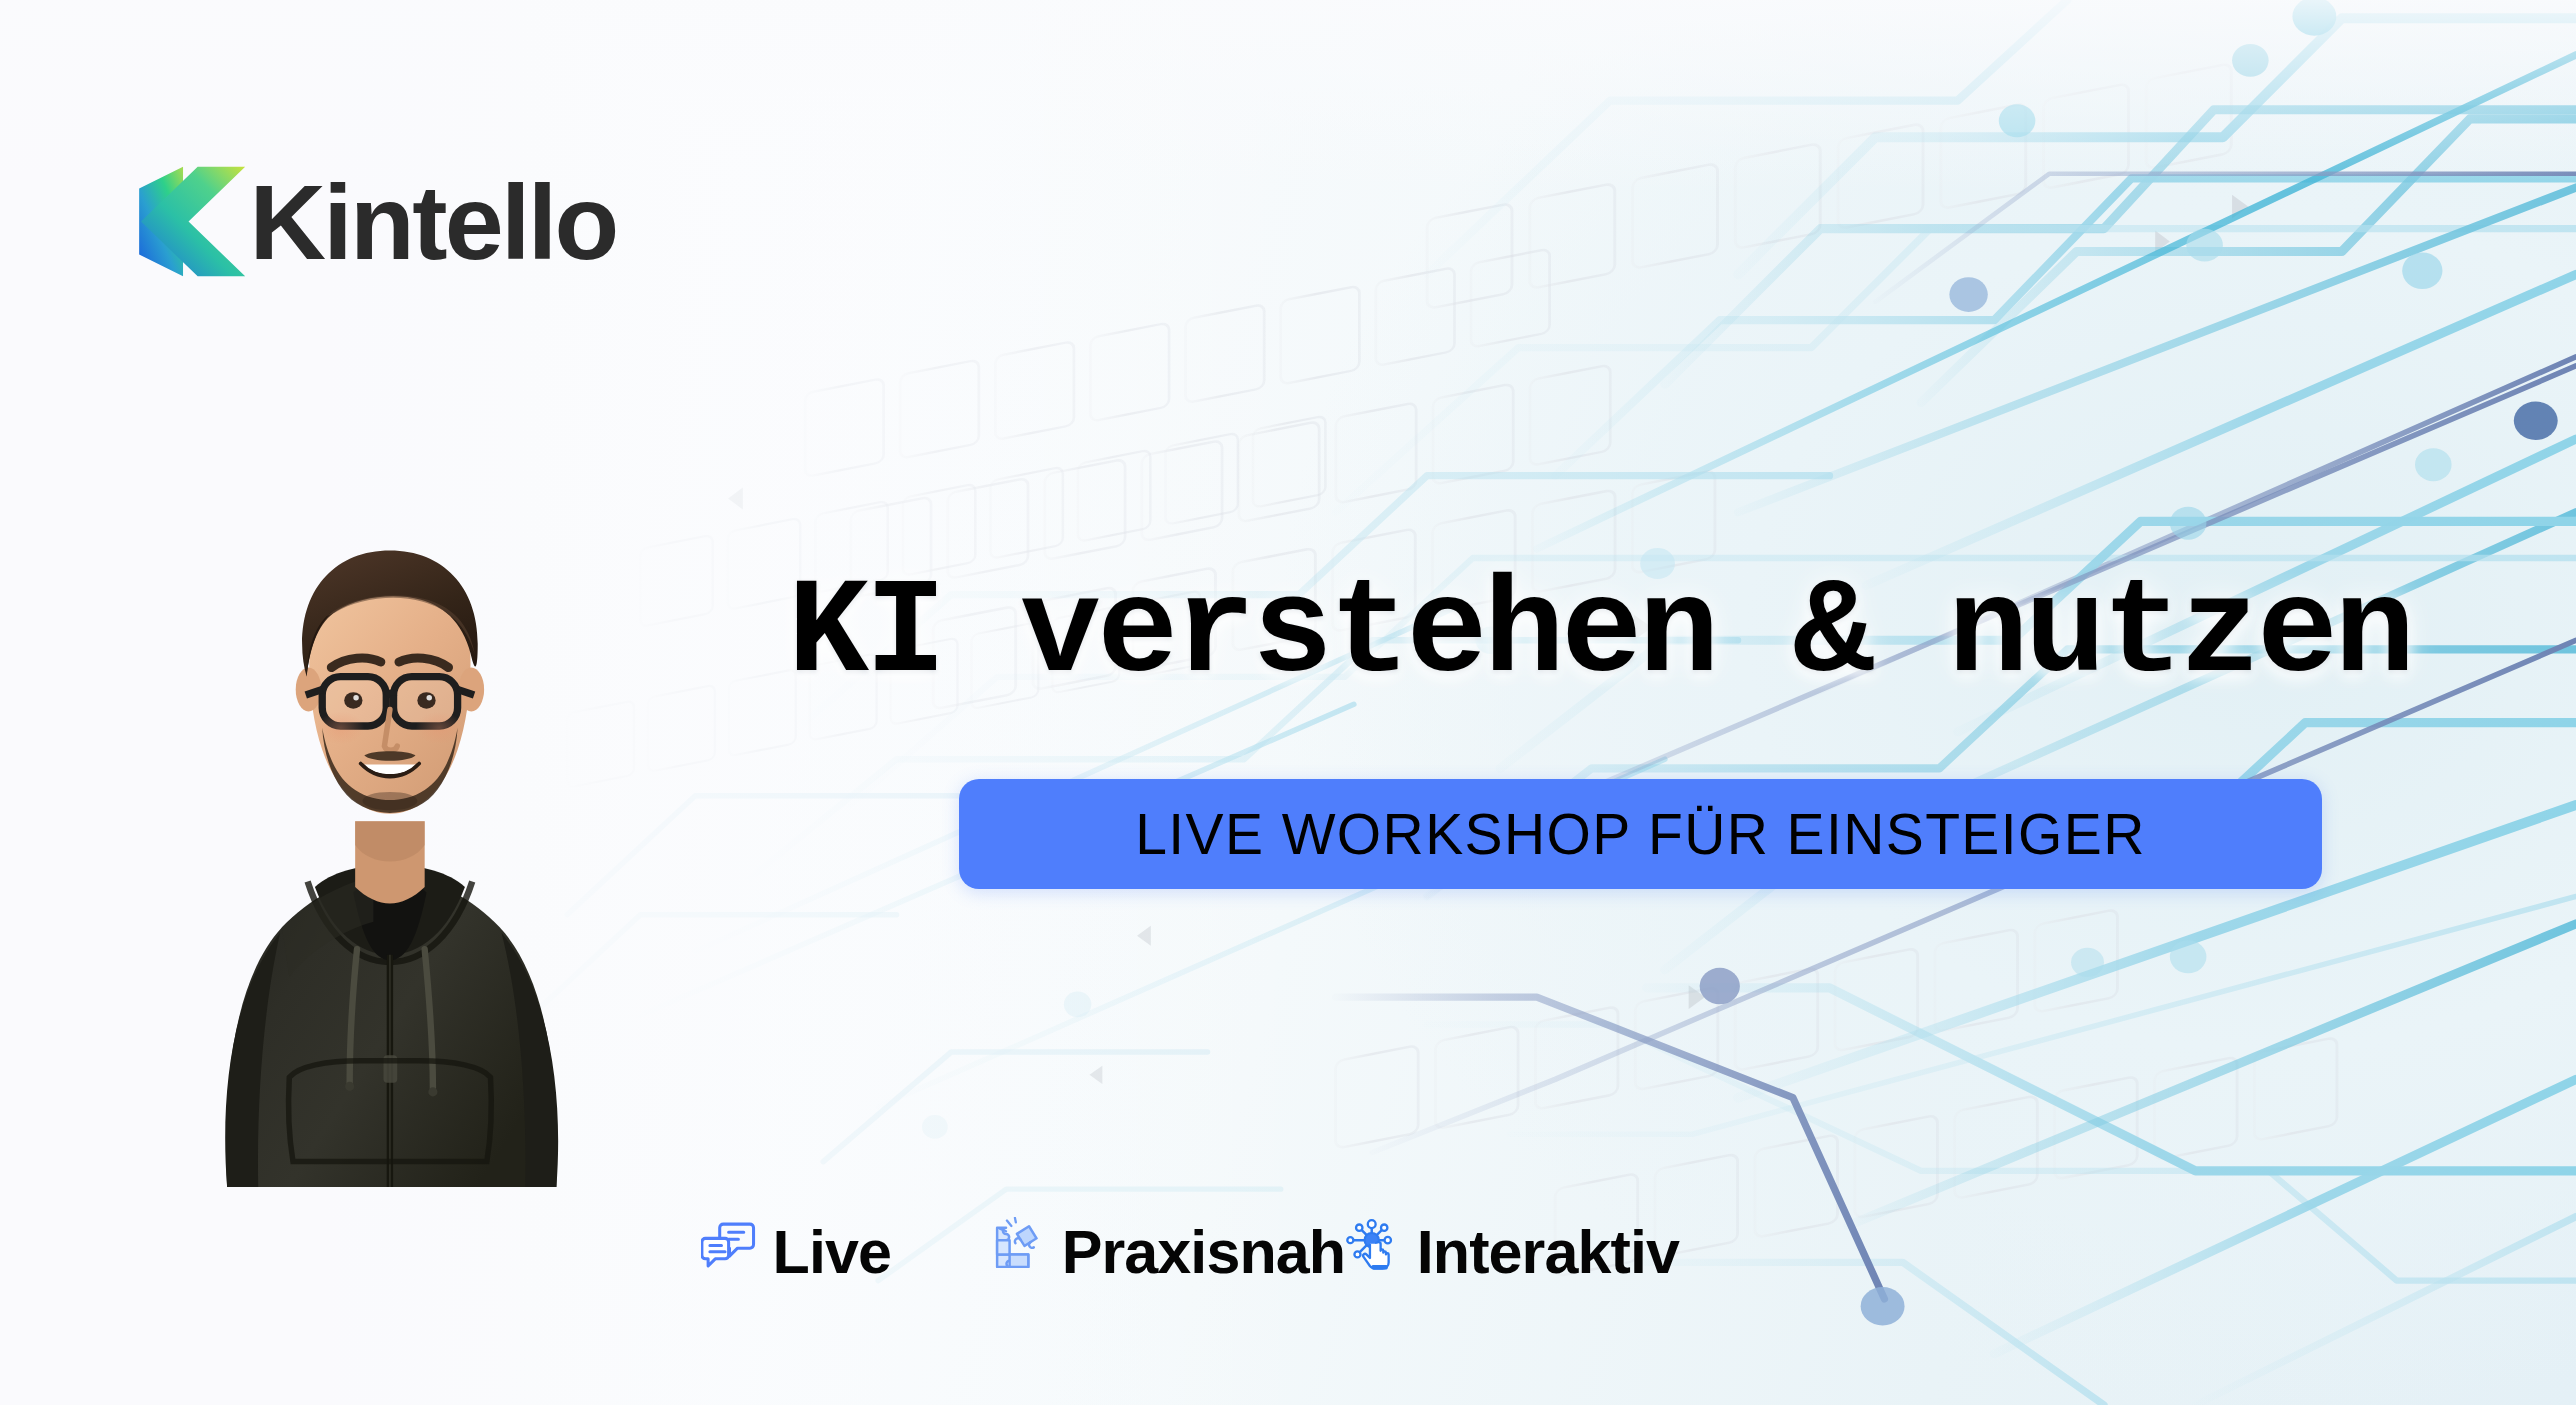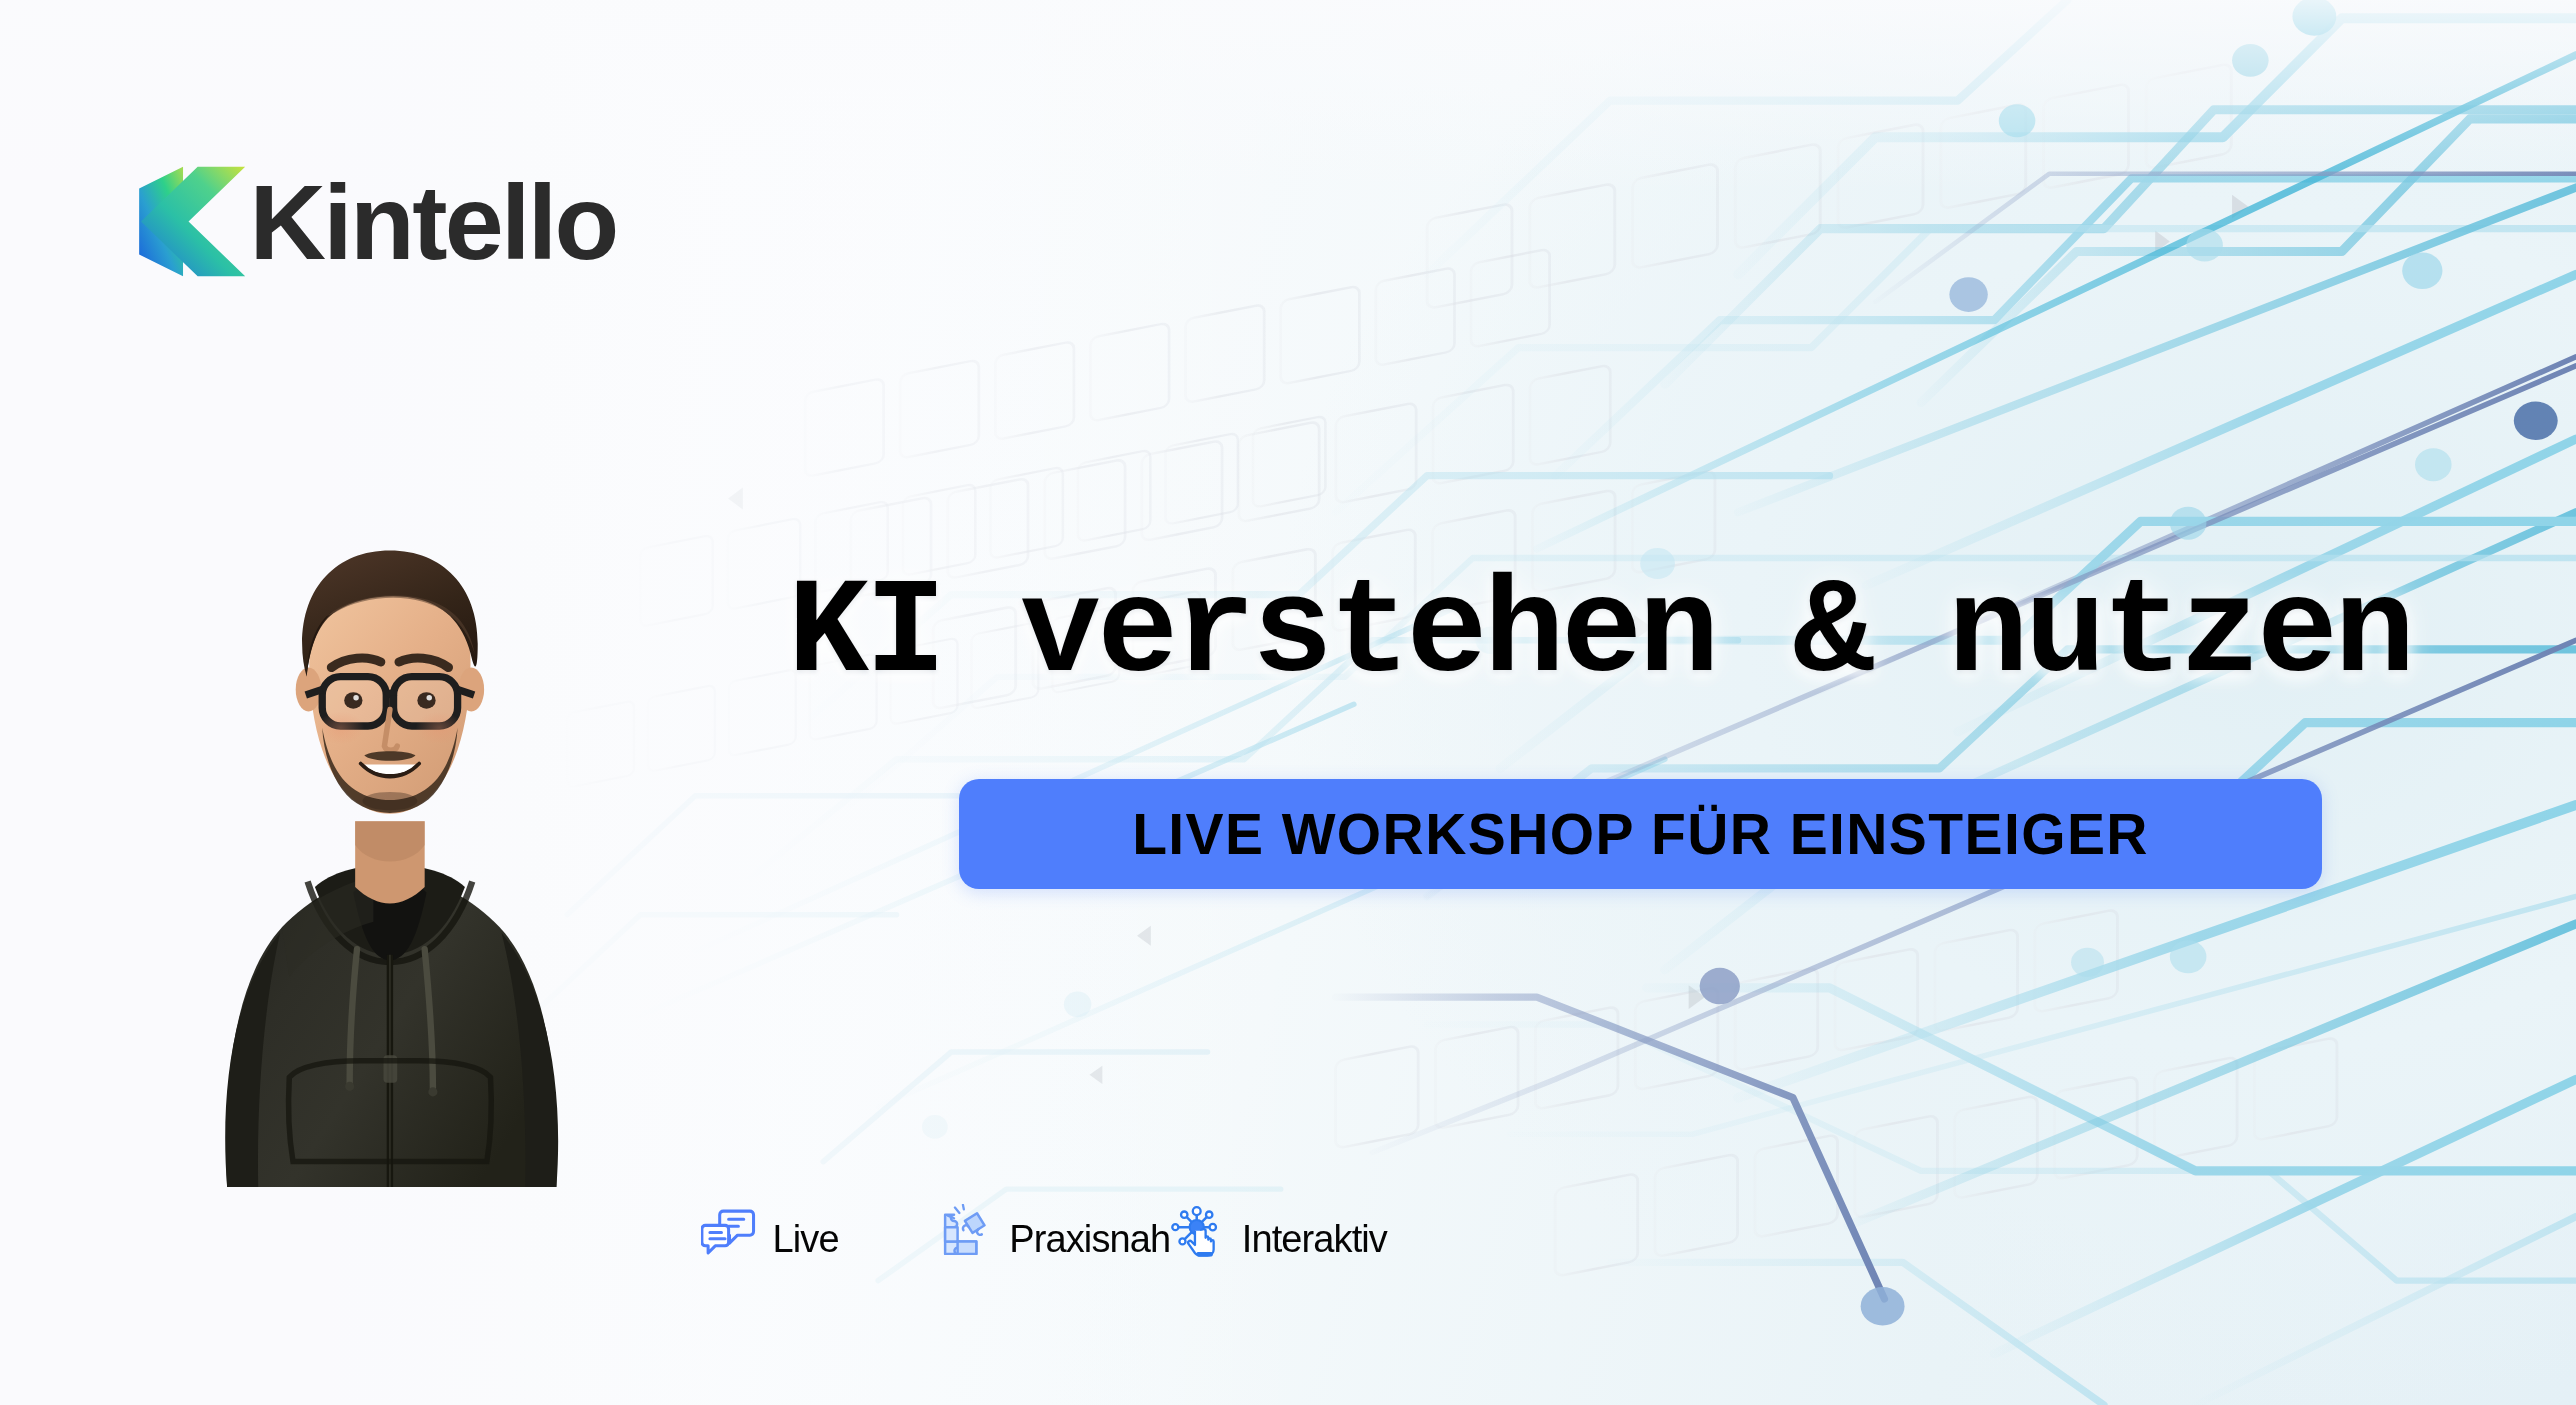--- a/index.html
+++ b/index.html
@@ -78,34 +78,34 @@
 
   
   #badge {
     position:absolute; left:959px; top:779px;
     width:1363px; height:110px; z-index:12;
     background:#4F7EFC; border-radius:20px;
     display:flex; align-items:center; justify-content:center;
     box-shadow:0 3.7px 16.5px rgba(79,126,252,0.22);
   }
   #badge-text {
-    font-size:57px; font-weight:700; color:#000000;
+    font-size:57px; font-weight:400; color:#000000;
     letter-spacing:1.4px; white-space:nowrap;
     font-family:"Liberation Sans", sans-serif;
   }
 
   
   #features {
     position:absolute; left:701px; top:1204px;
     z-index:12; display:flex; align-items:center;
   }
   .feature { display:flex; align-items:center; }
   .feature-icon { width:57px; height:57px; flex:0 0 auto; display:block; }
   .feature-label {
-    font-size:38px; font-weight:400; color:#050505;
+    font-size:61px; font-weight:700; color:#050505;
     letter-spacing:-0.9px; margin-left:14.6px; white-space:nowrap;
     font-family:"Liberation Sans", sans-serif;
     margin-top:13px;
   }
   #feature-live       { margin-right:99px; }
   #feature-interaktiv { margin-right:91px; }
 </style>
 </head>
 <body>
 

